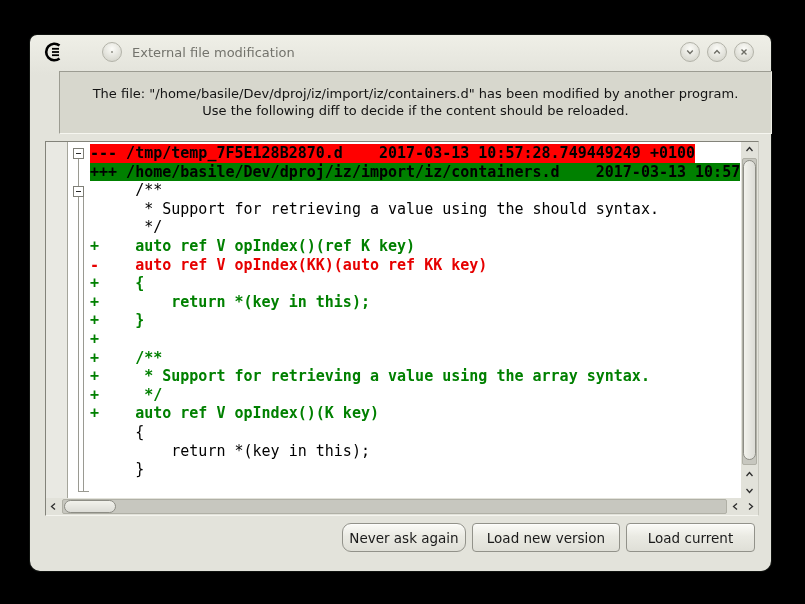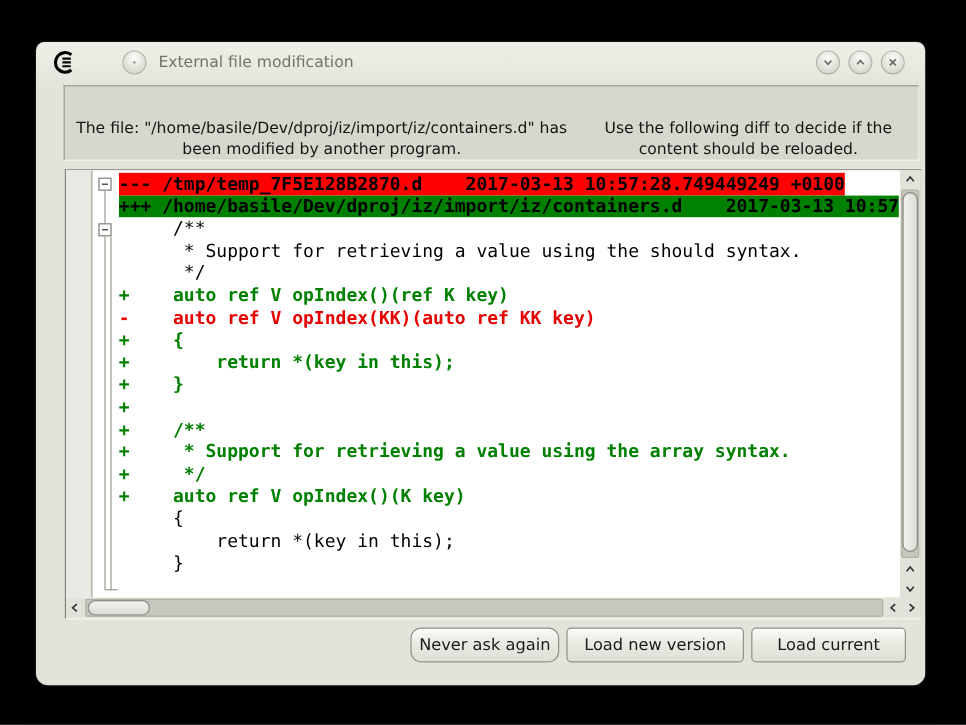--- a/index.html
+++ b/index.html
@@ -24,32 +24,31 @@
     display:flex;align-items:center;justify-content:center;
   }
   .menu-btn{margin-left:38px;}
   .menu-dot{width:2px;height:2px;border-radius:50%;background:#8e8e84;}
   .title-text{margin-left:10px;font-size:13px;color:#73736c;flex:1 1 auto;
     white-space:nowrap;overflow:hidden;}
   .win-controls{display:flex;gap:7px;margin-right:17px;}
   .glyph{display:block;}
   
   .message-panel{
-    position:absolute;left:23px;top:36px;width:713px;height:63px;box-sizing:border-box;
+    position:absolute;left:29px;top:36px;width:713px;height:63px;box-sizing:border-box;
     background:#d7d7cd;
     border:1px solid #9c9c92;border-bottom-color:#f6f6f0;border-right-color:#edede5;
-    display:flex;flex-direction:row;align-items:flex-end;justify-content:center;
+    display:flex;flex-direction:column;align-items:center;justify-content:center;
     text-align:center;color:#141414;font-size:13px;line-height:16.5px;
   }
   
   .diff-frame{
     position:absolute;left:15px;top:106px;width:714px;height:375px;box-sizing:border-box;
     border:1px solid #83837a;border-bottom-color:#f4f4ee;border-right-color:#c9c9c0;
     background:#fff;
-    margin-left:9px;
   }
   .diff-view{position:absolute;left:0;top:0;right:17px;bottom:17px;background:#fff;overflow:hidden;display:flex;}
   .gutter{width:21px;background:#e9e9e3;border-right:1px solid #a5a59b;flex:0 0 auto;}
   .fold-margin{width:22px;position:relative;flex:0 0 auto;}
   .fold-box{
     position:absolute;left:5px;width:11px;height:11px;box-sizing:border-box;
     background:#fff;border:1px solid #7e7e76;display:flex;align-items:center;justify-content:center;
   }
   .fold-box .minus{width:5px;height:1px;background:#2c2c2c;}
   .fold-box.b1{top:6px;}

